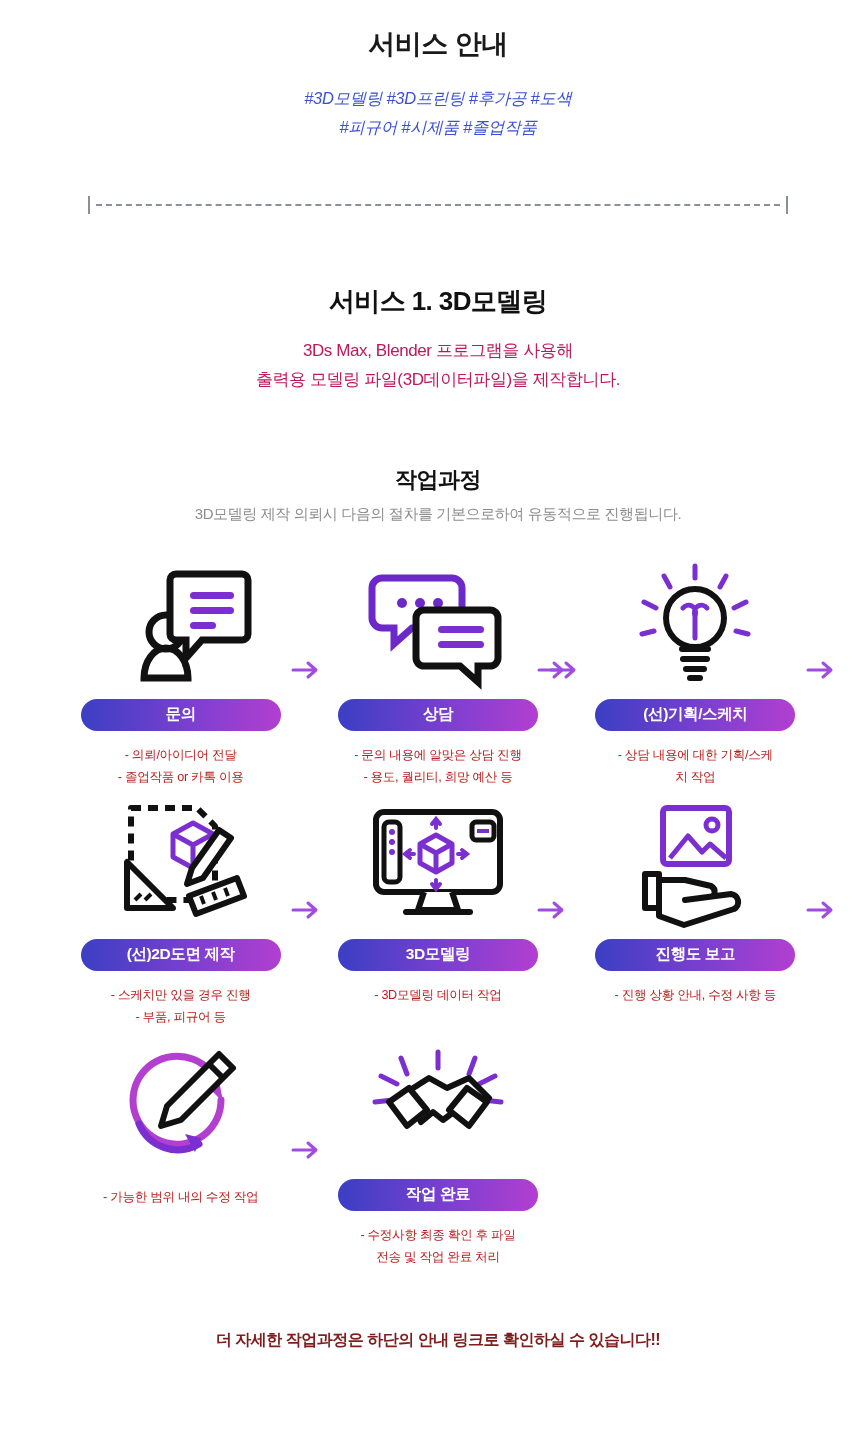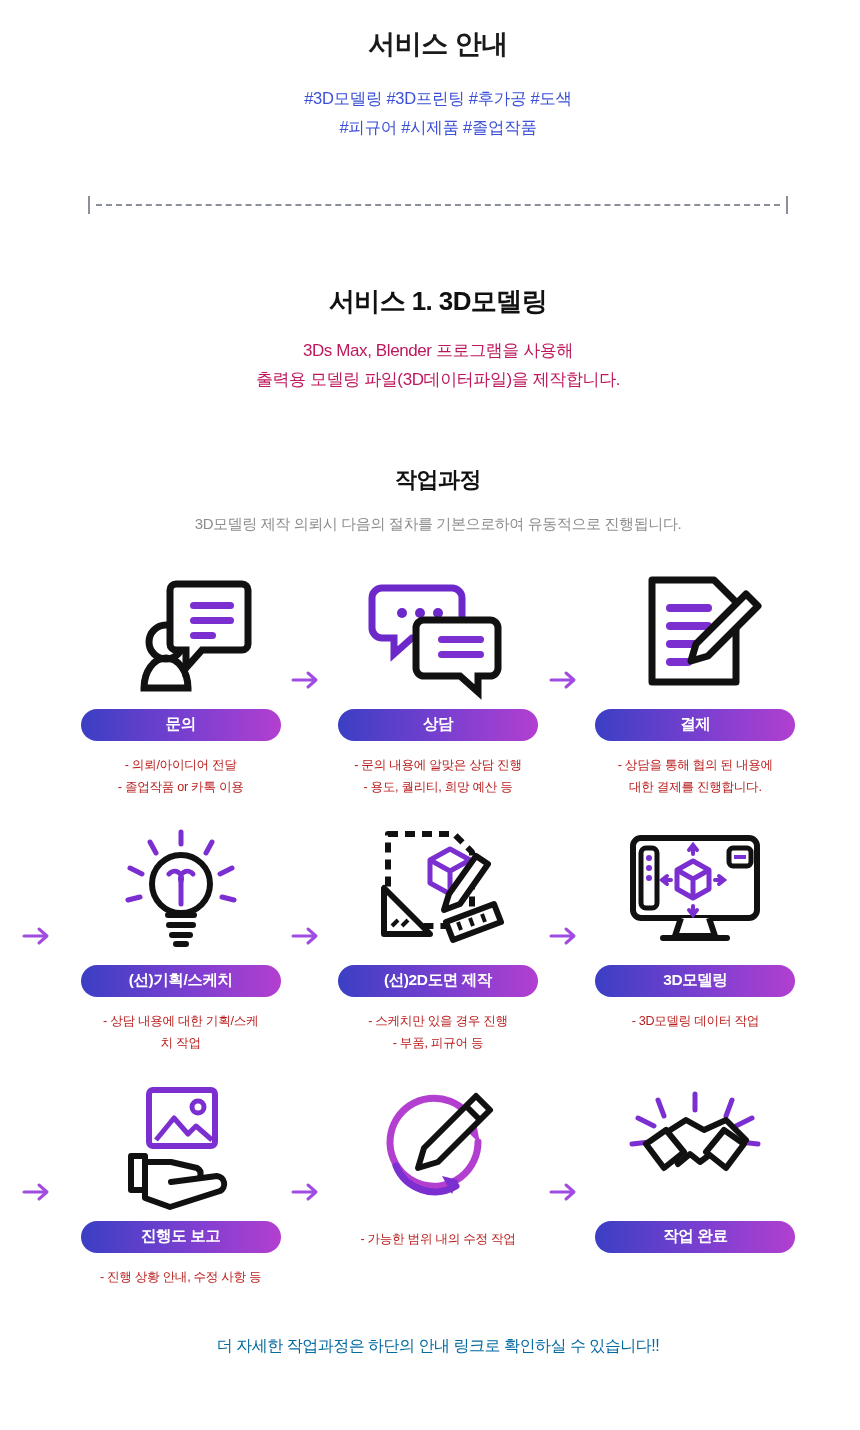--- a/index.html
+++ b/index.html
@@ -32,21 +32,21 @@
     color: #1a1a1a;
     letter-spacing: -0.5px;
   }
   .hashtags {
     margin-top: 22px;
     font-size: 16.5px;
     color: #3b4fd8;
     line-height: 1.75;
     letter-spacing: -0.3px;
   }
-  .hash-line { display: block; }
+  .hash-line { display: block; font-style: italic; }
 
   
   .divider-wrap {
     margin: 52px auto 0 auto;
     width: 700px;
     height: 22px;
     position: relative;
   }
   .divider-line {
     position: absolute;
@@ -90,32 +90,32 @@
     text-align: center;
     margin-top: 70px;
   }
   .process-title {
     font-size: 22px;
     font-weight: bold;
     color: #111111;
     letter-spacing: -0.5px;
   }
   .process-sub {
-    margin-top: 20px;
+    margin-top: 10px;
     font-size: 15px;
     color: #8d8d8d;
     letter-spacing: -0.4px;
   }
 
   
   .steps {
     margin-top: 34px;
     display: grid;
     grid-template-columns: repeat(3, 1fr);
-    row-gap: 18px;
+    row-gap: 2px;
     padding: 0 36px;
     box-sizing: border-box;
     position: relative;
   }
   .step {
     position: relative;
     padding: 0 8px 8px 8px;
     box-sizing: border-box;
   }
   .step-icon {
@@ -159,25 +159,25 @@
   }
   .arrow.right-side { right: -14px; }
   .arrow.row-start {
     left: -30px;
   }
 
   .arrow svg { display: block; }
 
   
   .footer-note {
-    margin-top: 40px;
+    margin-top: 54px;
     text-align: center;
     font-size: 16px;
-    font-weight: normal;
-    color: #0369a1;
+    font-weight: bold;
+    color: #7f1d1d;
     letter-spacing: -0.5px;
   }
 </style>
 </head>
 <body>
 
 <div class="page">
 
   <div class="header">
     <div class="header-title">서비스 안내</div>
@@ -248,37 +248,20 @@
         <span>- 문의 내용에 알맞은 상담 진행</span>
         <span>- 용도, 퀄리티, 희망 예산 등</span>
       </div>
       <div class="arrow right-side">
         <svg width="32" height="20" viewBox="0 0 32 20">
             <path d="M2 10 H24 M17 3 L25 10 L17 17" fill="none" stroke="#a04ce0" stroke-width="3" stroke-linecap="round" stroke-linejoin="round"></path>
           </svg>
       </div>
     </div>
 
-    <div class="step">
-      <div class="step-icon">
-        <svg width="150" height="130" viewBox="0 0 150 130">
-          <path d="M32 10 h62 l22 22 v80 h-84 z" fill="#fff" stroke="#111" stroke-width="7" stroke-linejoin="round"></path>
-          <rect x="46" y="34" width="46" height="8" rx="4" fill="#7b2fd0"></rect>
-          <rect x="46" y="52" width="46" height="8" rx="4" fill="#7b2fd0"></rect>
-          <rect x="46" y="70" width="36" height="8" rx="4" fill="#7b2fd0"></rect>
-          <rect x="46" y="88" width="26" height="8" rx="4" fill="#7b2fd0"></rect>
-          <path d="M126 24 l12 12 -50 50 -17 5 5 -17 z" fill="#fff" stroke="#111" stroke-width="7" stroke-linejoin="round"></path>
-        </svg>
-      </div>
-      <div class="pill">결제</div>
-      <div class="step-desc">
-        <span>- 상담을 통해 협의 된 내용에</span>
-        <span>대한 결제를 진행합니다.</span>
-      </div>
-    </div>
 
     <div class="step">
       <div class="arrow row-start">
         <svg width="32" height="20" viewBox="0 0 32 20">
             <path d="M2 10 H24 M17 3 L25 10 L17 17" fill="none" stroke="#a04ce0" stroke-width="3" stroke-linecap="round" stroke-linejoin="round"></path>
           </svg>
       </div>
       <div class="step-icon">
         <svg width="150" height="130" viewBox="0 0 150 130">
           <g stroke="#7b2fd0" stroke-width="5" stroke-linecap="round">
@@ -438,19 +421,23 @@
             <line x1="142" y1="36" x2="126" y2="44"></line>
             <line x1="148" y1="62" x2="130" y2="60"></line>
             <line x1="85" y1="12" x2="85" y2="28"></line>
           </g>
           <path d="M54 52 l22 -14 18 10 22 -10 20 20 -20 18 -10 -8 -16 12 -10 -8 -12 10 z" fill="#fff" stroke="#111" stroke-width="6" stroke-linejoin="round"></path>
           <path d="M36 62 l20 -14 18 22 -20 16 z" fill="#fff" stroke="#111" stroke-width="6" stroke-linejoin="round"></path>
           <path d="M134 62 l-20 -14 -18 22 20 16 z" fill="#fff" stroke="#111" stroke-width="6" stroke-linejoin="round"></path>
         </svg>
       </div>
       <div class="pill">작업 완료</div>
+      <div class="step-desc">
+        <span>- 수정사항 최종 확인 후 파일</span>
+        <span>전송 및 작업 완료 처리</span>
+      </div>
     </div>
 
   </div>
 
   <div class="footer-note">더 자세한 작업과정은 하단의 안내 링크로 확인하실 수 있습니다!!</div>
 
 </div>
 
 </body></html>

